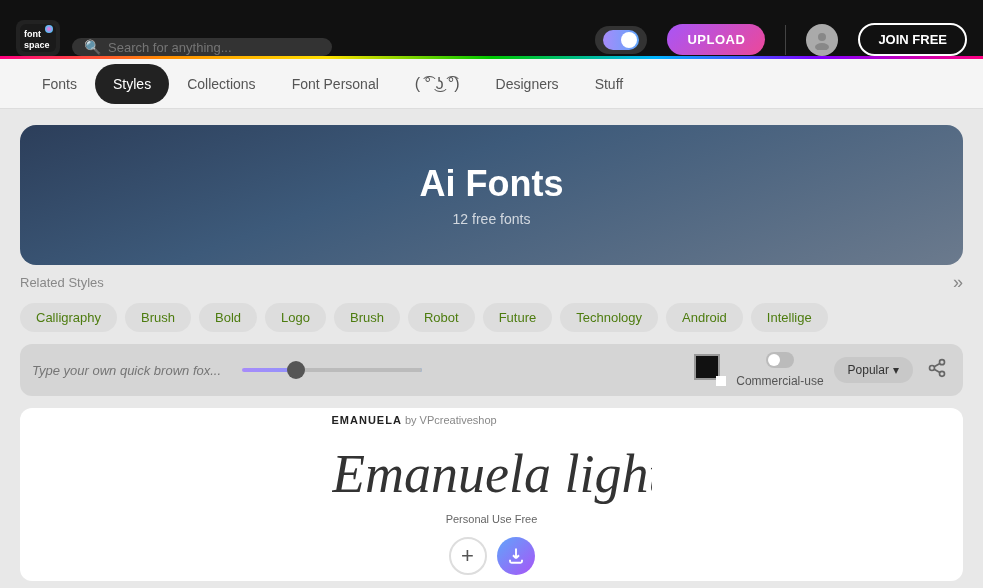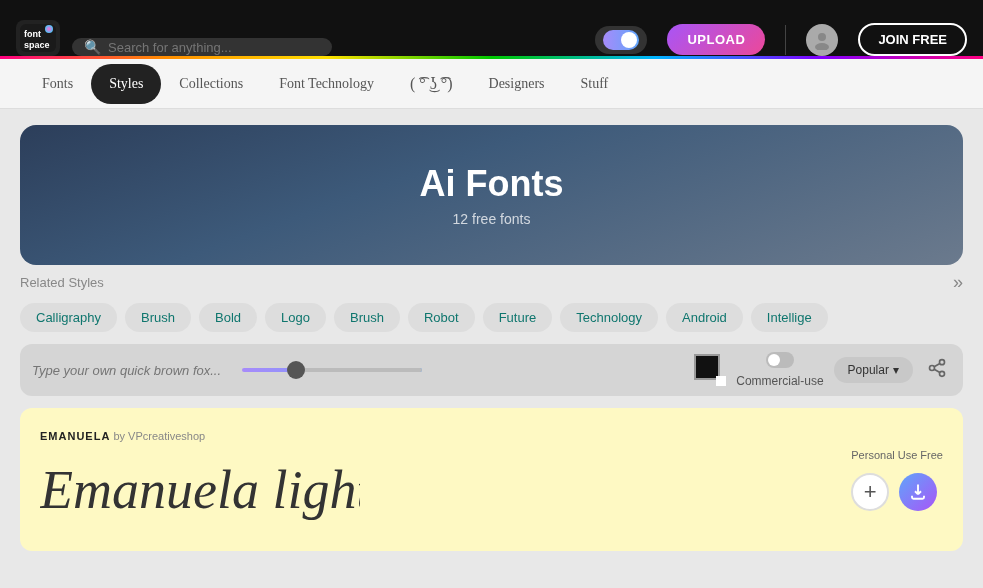--- a/index.html
+++ b/index.html
@@ -146,21 +146,20 @@
       border-bottom: 1px solid #ddd;
     }
     .nav-item {
       padding: 12px 18px;
       font-size: 14px;
       color: #555;
       cursor: pointer;
       border-radius: 20px;
       font-weight: 500;
       transition: background 0.2s;
-      font-family: Liberation Serif, serif;
     }
     .nav-item.active {
       background: #222;
       color: white;
       border-radius: 20px;
     }
     .nav-emoji {
       font-size: 16px;
     }
 
@@ -214,21 +213,21 @@
     .tags-row {
       display: flex;
       gap: 8px;
       overflow: hidden;
     }
     .tag {
       background: #ddd;
       border-radius: 20px;
       padding: 7px 16px;
       font-size: 13px;
-      color: #0f766e;
+      color: #4d7c0f;
       font-weight: 500;
       cursor: pointer;
       white-space: nowrap;
       flex-shrink: 0;
     }
 
     
     .filter-bar {
       background: #d5d5d5;
       border-radius: 12px;
@@ -344,26 +343,27 @@
       background: transparent;
       border: none;
       color: #666;
       font-size: 16px;
       cursor: pointer;
       padding: 4px;
     }
 
     
     .font-card {
-      background: #fef9c3;
+      background: #ffffff;
       border-radius: 12px;
-      padding: 22px 20px;
+      padding: 6px 20px;
       display: flex;
       align-items: center;
       justify-content: space-between;
+      flex-direction: column;
     }
     .font-card-left {}
     .font-card-meta {
       font-size: 11px;
       color: #888;
       margin-bottom: 8px;
     }
     .font-card-meta span.font-name-label {
       font-weight: 700;
       color: #222;
@@ -382,21 +382,21 @@
       font-style: italic;
     }
     .font-preview-script {
       font-size: 54px;
       color: #333;
       line-height: 1;
     }
     .font-card-right {
       display: flex;
       flex-direction: column;
-      align-items: flex-start;
+      align-items: center;
       gap: 12px;
     }
     .license-badge {
       font-size: 11px;
       color: #666;
     }
     .card-actions {
       display: flex;
       gap: 10px;
       align-items: center;
@@ -477,21 +477,21 @@
     <button class="join-btn">JOIN FREE</button>
   </div>
 </header>
 
 <div class="rainbow-bar"></div>
 
 <nav class="nav">
   <div class="nav-item">Fonts</div>
   <div class="nav-item active">Styles</div>
   <div class="nav-item">Collections</div>
-  <div class="nav-item">Font Technology</div>
+  <div class="nav-item">Font Personal</div>
   <div class="nav-item nav-emoji">( ͡° ͜ʖ ͡°)</div>
   <div class="nav-item">Designers</div>
   <div class="nav-item">Stuff</div>
 </nav>
 
 <div class="main">
 
   <div class="hero">
     <div class="hero-title">Ai Fonts</div>
     <div class="hero-subtitle">12 free fonts</div>

